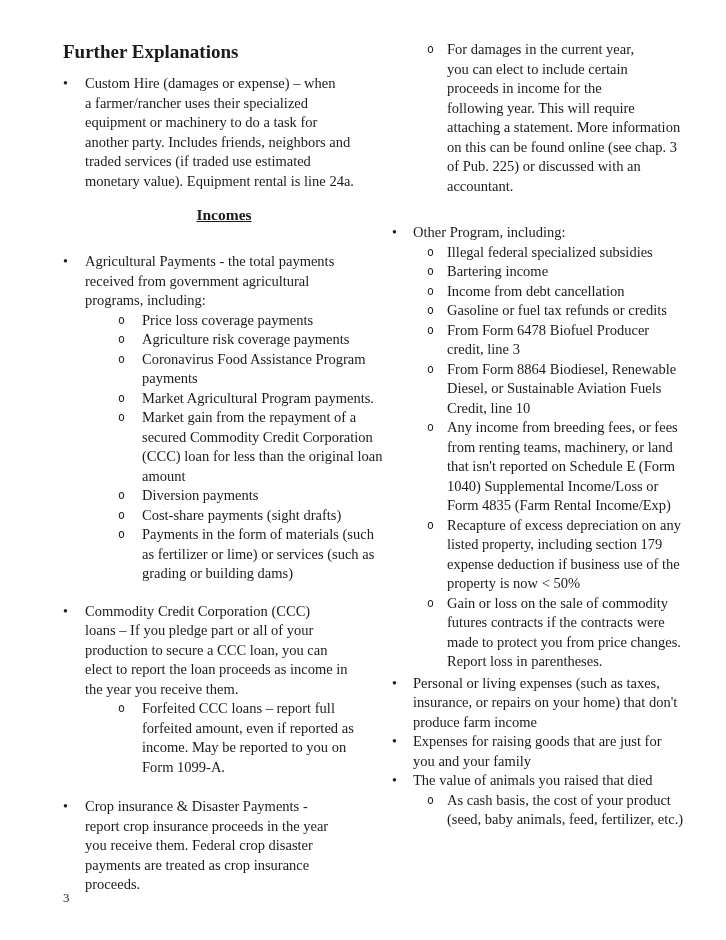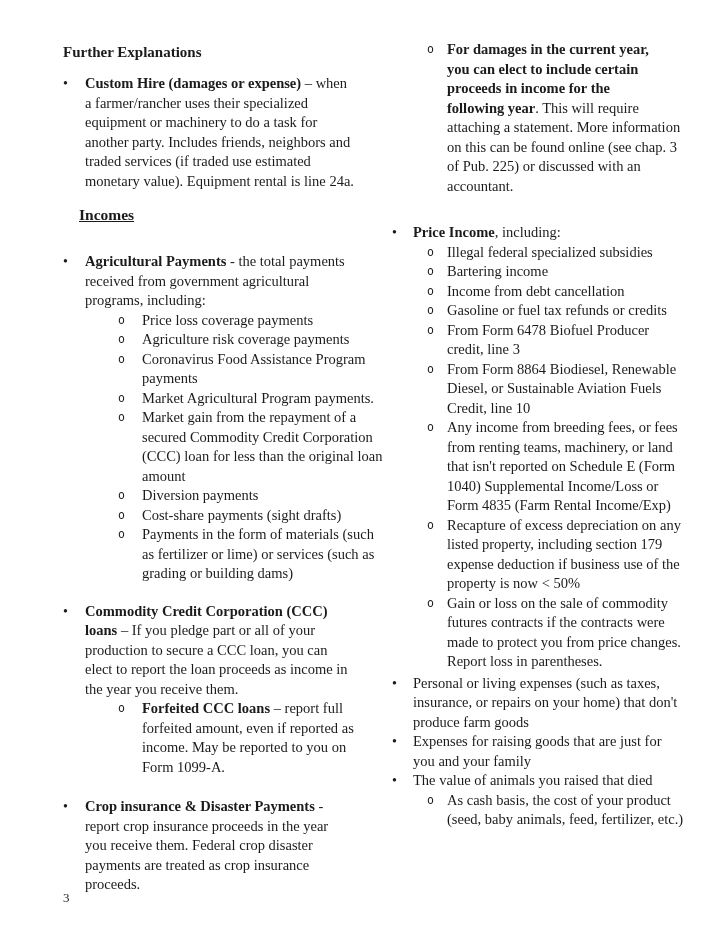--- a/index.html
+++ b/index.html
@@ -4,35 +4,35 @@
 <style>
   html,body{margin:0;padding:0;}
   body{
     width:726px;height:940px;background:#ffffff;color:#1b1b1b;
     font-family:"Liberation Serif", "DejaVu Serif", serif;
     position:relative;overflow:hidden;
   }
   .col{position:absolute;top:40px;}
   .col-left{left:63px;width:322px;}
   .col-right{left:392px;width:330px;}
-  .h1{font-size:15px;font-weight:bold;margin:0 0 10px 0;line-height:24px;}
-  .h2{font-size:15.5px;font-weight:bold;text-decoration:underline;margin:16px;line-height:20px;}
+  .h1{font-size:19px;font-weight:bold;margin:0 0 10px 0;line-height:24px;}
+  .h2{font-size:15.5px;font-weight:bold;text-decoration:underline;margin:16px;line-height:20px;text-align:center;}
   .h2-incomes{margin-top:14px;}
   .h2-expenses{margin-top:24px;}
   .row{display:flex;font-size:14.5px;line-height:19.5px;}
   .mk{flex:0 0 22px;}
   .mk-dot{font-size:14px;}
   .mk-circle{font-family:"DejaVu Sans Mono", monospace;font-size:11.5px;line-height:19.5px;}
   .l2l{margin-left:55px;}
   .l2l .mk{flex:0 0 24px;}
   .l2r{margin-left:35px;}
   .l2r .mk{flex:0 0 20px;}
   .r-l1 .mk{flex:0 0 21px;}
   .txt{white-space:pre-line;flex:1 1 auto;}
-  b{font-weight:bold;}
+  b{font-weight:normal;}
   .mt2{margin-top:2px;}
   .mt18{margin-top:18px;}
   .mt20{margin-top:20px;}
   .mt27{margin-top:27px;}
   .page-number{position:absolute;left:63px;top:889px;font-size:13px;line-height:17px;}
 </style>
 </head>
 <body>
 
 <div>
@@ -135,21 +135,21 @@
 proceeds in income for the
 following year</b><span>. This will require
 attaching a statement. More information
 on this can be found online (see chap. 3
 of Pub. 225) or discussed with an
 accountant.</span></div>
     </div>
 
     <div class="row r-l1 mt27">
       <span class="mk mk-dot">•</span>
-      <div class="txt"><b>Price Income</b><span>, including:</span></div>
+      <div class="txt"><b>Other Program</b><span>, including:</span></div>
     </div>
 
     <div class="row l2r">
       <span class="mk mk-circle">o</span>
       <div class="txt">Illegal federal specialized subsidies</div>
     </div>
     <div class="row l2r">
       <span class="mk mk-circle">o</span>
       <div class="txt">Bartering income</div>
     </div>
@@ -193,21 +193,21 @@
 futures contracts if the contracts were
 made to protect you from price changes.
 Report loss in parentheses.</div>
     </div>
 
 
     <div class="row r-l1 mt2">
       <span class="mk mk-dot">•</span>
       <div class="txt">Personal or living expenses (such as taxes,
 insurance, or repairs on your home) that don't
-produce farm goods</div>
+produce farm income</div>
     </div>
     <div class="row r-l1">
       <span class="mk mk-dot">•</span>
       <div class="txt">Expenses for raising goods that are just for
 you and your family</div>
     </div>
     <div class="row r-l1">
       <span class="mk mk-dot">•</span>
       <div class="txt">The value of animals you raised that died</div>
     </div>

